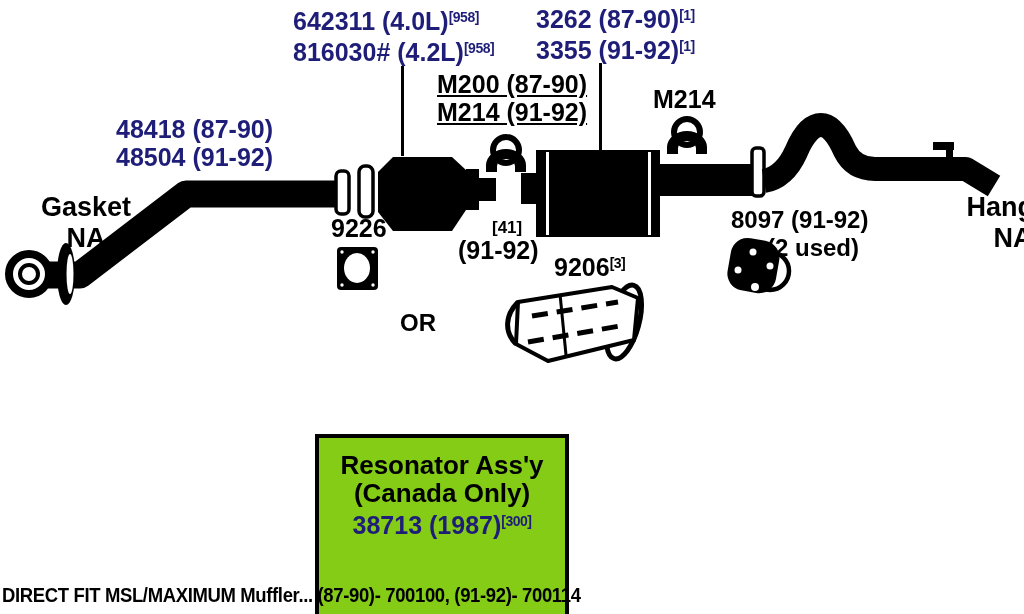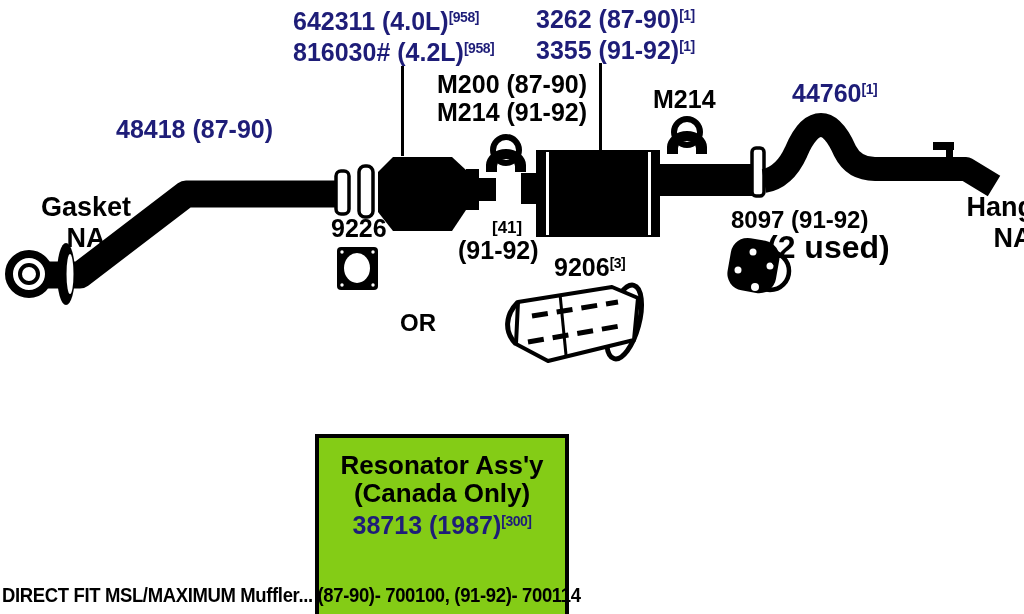--- a/index.html
+++ b/index.html
@@ -115,33 +115,31 @@
   <div class="lbl blue" style="left:293px;top:8px;">
     <div><span>642311 (4.0L)</span><span class="sup">[958]</span></div>
     <div><span>816030# (4.2L)</span><span class="sup">[958]</span></div>
   </div>
 
   <div class="lbl blue" style="left:536px;top:6px;">
     <div><span>3262 (87-90)</span><span class="sup">[1]</span></div>
     <div><span>3355 (91-92)</span><span class="sup">[1]</span></div>
   </div>
 
-  <div class="lbl" style="left:437px;top:70px;line-height:28px;">
+  <div class="lbl" style="left:437px;top:70px;line-height:28px;text-decoration:underline;">
     <div>M200 (87-90)</div>
     <div>M214 (91-92)</div>
   </div>
 
   <div class="lbl" style="left:653px;top:86px;">M214</div>
 
-  <div class="lbl blue" style="left:792px;top:80px;">
-    <span>44760</span><span class="sup">[1]</span>
-  </div>
 
   <div class="lbl blue" style="left:116px;top:115px;line-height:28px;">
     <div>48418 (87-90)</div>
+    <div>48504 (91-92)</div>
   </div>
 
   <div class="lbl ctr big" style="left:0;top:192px;width:92px;">
     <div>Gasket</div>
     <div>NA</div>
   </div>
 
   <div class="lbl ctr big" style="left:922px;top:192px;width:102px;">
     <div>Hanger</div>
     <div>NA</div>
@@ -152,21 +150,21 @@
   <div class="lbl" style="left:458px;top:219px;">
     <span class="row1">[41]</span>
     <span class="row2">(91-92)</span>
   </div>
 
   <div class="lbl" style="left:554px;top:254px;">
     <span>9206</span><span class="sup">[3]</span>
   </div>
 
   <div class="lbl" style="left:731px;top:206px;font-size:24px;">8097 (91-92)</div>
-  <div class="lbl" style="left:767px;top:234px;font-size:32px;">(2 used)</div>
+  <div class="lbl" style="left:767px;top:234px;font-size:24px;">(2 used)</div>
 
   <div class="lbl" style="left:400px;top:309px;font-size:24px;">OR</div>
 
   <div id="resonator-box">
     <div class="ctr" style="padding-top:13px;">
       <div class="t">Resonator Ass'y</div>
       <div class="t">(Canada Only)</div>
       <div class="p blue">
         <span>38713 (1987)</span><span class="sup">[300]</span>
       </div>

